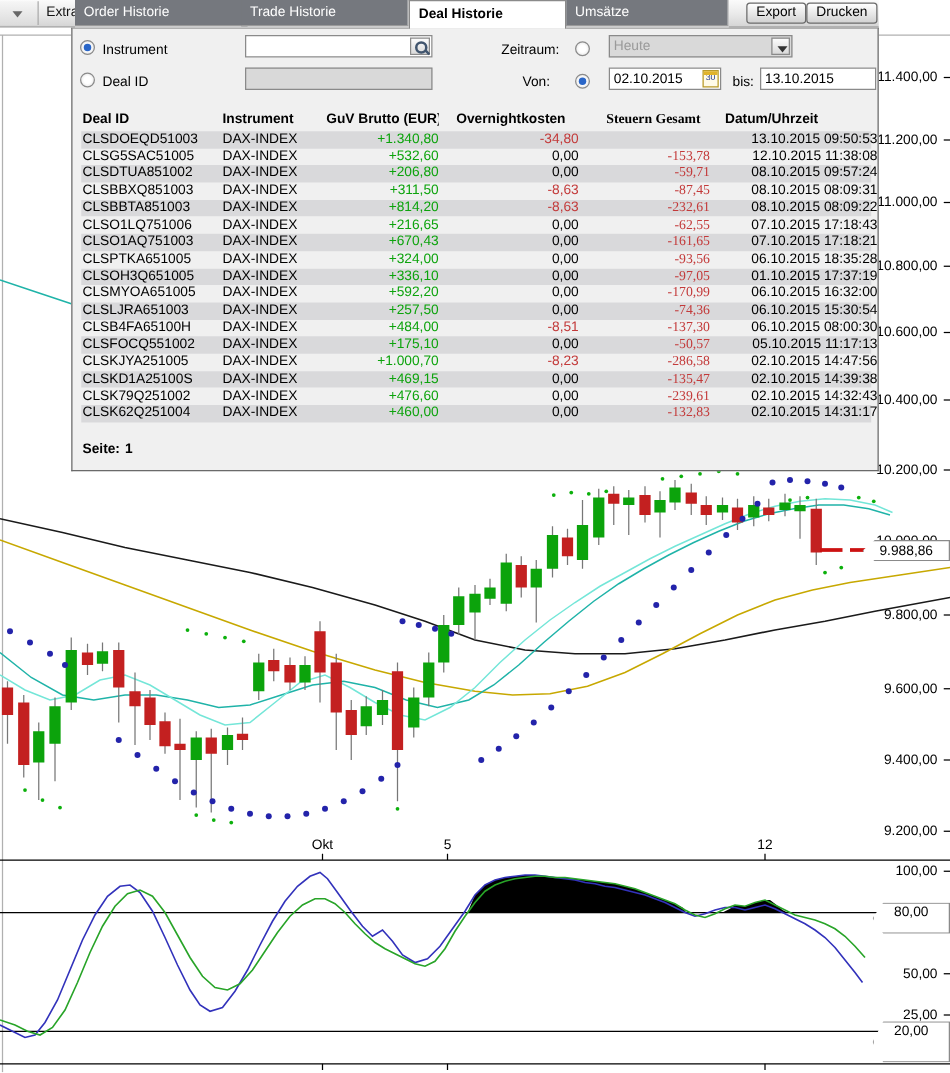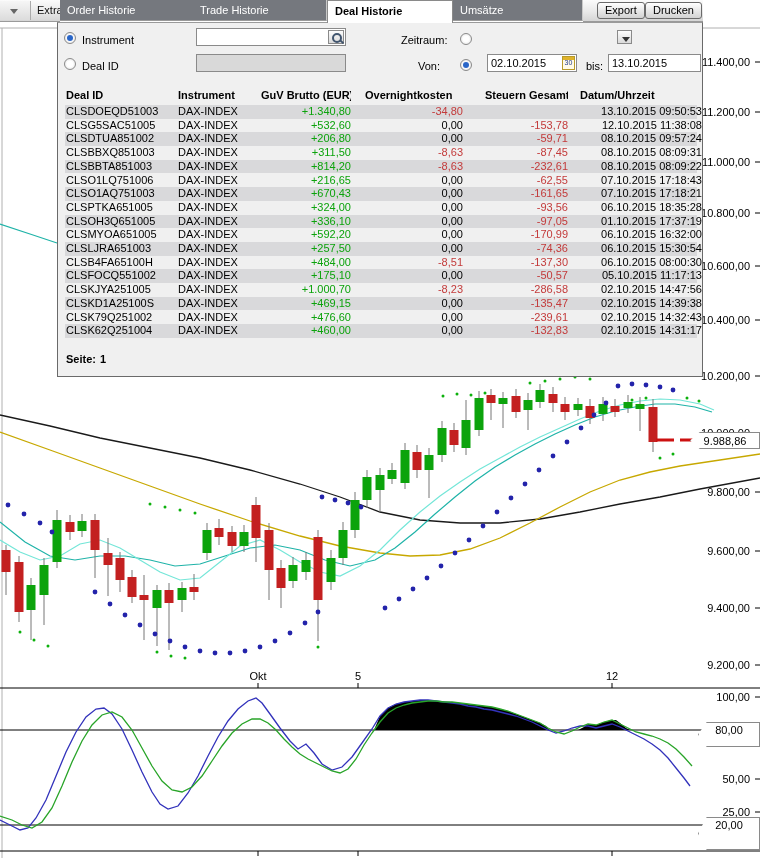--- a/index.html
+++ b/index.html
@@ -30,21 +30,21 @@
   .cal{box-sizing:border-box;background:#fffbe8;border:1px solid #b89a2a;font-size:7px;line-height:12px;text-align:center;color:#223a8c;}
   .cal::before{content:"";position:absolute;left:0;top:0;right:0;height:3px;background:#e0b32a;}
   
   .hdr{font-weight:bold;}
   .trow{left:7px;width:632px;height:13.7px;line-height:13.5px;}
   .trow.stripe{background:#d9d9db;}
   .cell{position:absolute;top:0;height:13.7px;overflow:hidden;white-space:nowrap;}
   .c1{left:1px;width:110px;}.c2{left:113px;width:80px;}
   .c3{left:196px;width:90px;text-align:right;}
   .c4{left:300px;width:98px;text-align:right;}
-  .c5{left:420px;width:83px;text-align:right;}
+  .c5{left:420px;width:83px;text-align:right;font-family:Liberation Serif, serif;}
   .c6{left:515px;width:122px;text-align:right;}
   .pos{color:#0ca30c;}.neg{color:#c33a3a;}
   
   .ylab{width:60px;text-align:right;z-index:2;background:transparent;}
   .tag{z-index:3;background:#fff;border:1px solid #8a8a8a;text-align:center;box-sizing:border-box;
        clip-path:polygon(0 50%,14% 0,100% 0,100% 100%,14% 100%);}
   .xlab{text-align:center;z-index:2;}
   svg{position:absolute;left:0;top:0;z-index:1;}
 </style>
 </head>
@@ -326,20 +326,23 @@
     <div class="abs radio sel" style="left:6px;top:9px;"></div>
     <div class="abs" style="left:24px;top:11px;">Instrument</div>
     <div class="abs input" style="left:138px;top:5px;width:150px;height:18px;">
       <span></span>
     </div>
     <div class="abs sq-btn" style="left:270px;top:7px;width:16px;height:14px;">
       <div class="abs mag"></div>
     </div>
     <div class="abs" style="left:343px;top:11px;">Zeitraum:</div>
     <div class="abs radio" style="left:402px;top:10px;"></div>
+    <div class="abs input disabled" style="left:429px;top:5px;width:147px;height:18px;color:#9a9a9a;">
+      <span>Heute</span>
+    </div>
     <div class="abs sq-btn" style="left:559px;top:7px;width:15px;height:14px;">
       <div class="abs dd-arrow"></div>
     </div>
 
     <div class="abs radio" style="left:6px;top:35px;"></div>
     <div class="abs" style="left:24px;top:37px;">Deal ID</div>
     <div class="abs input disabled" style="left:138px;top:31px;width:150px;height:18px;"></div>
 
     <div class="abs" style="left:360px;top:37px;">Von:</div>
     <div class="abs radio sel" style="left:402px;top:36px;"></div>

